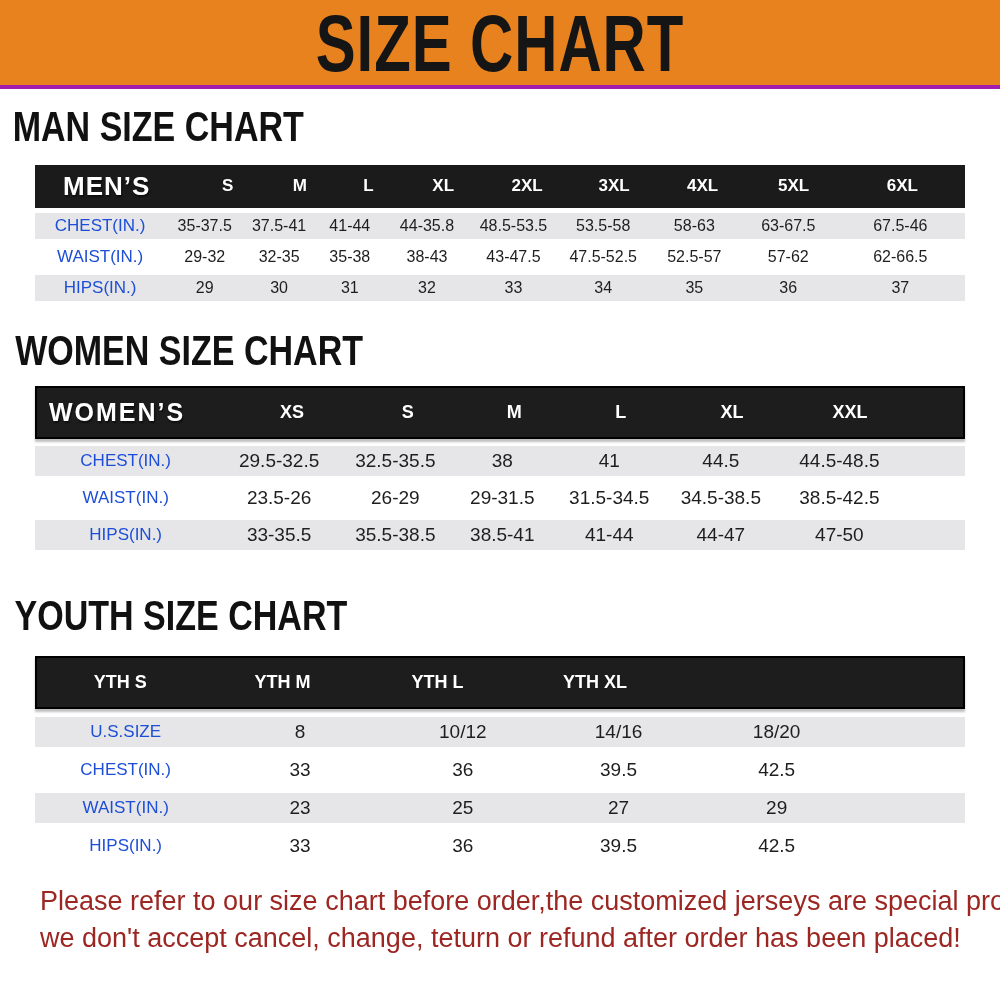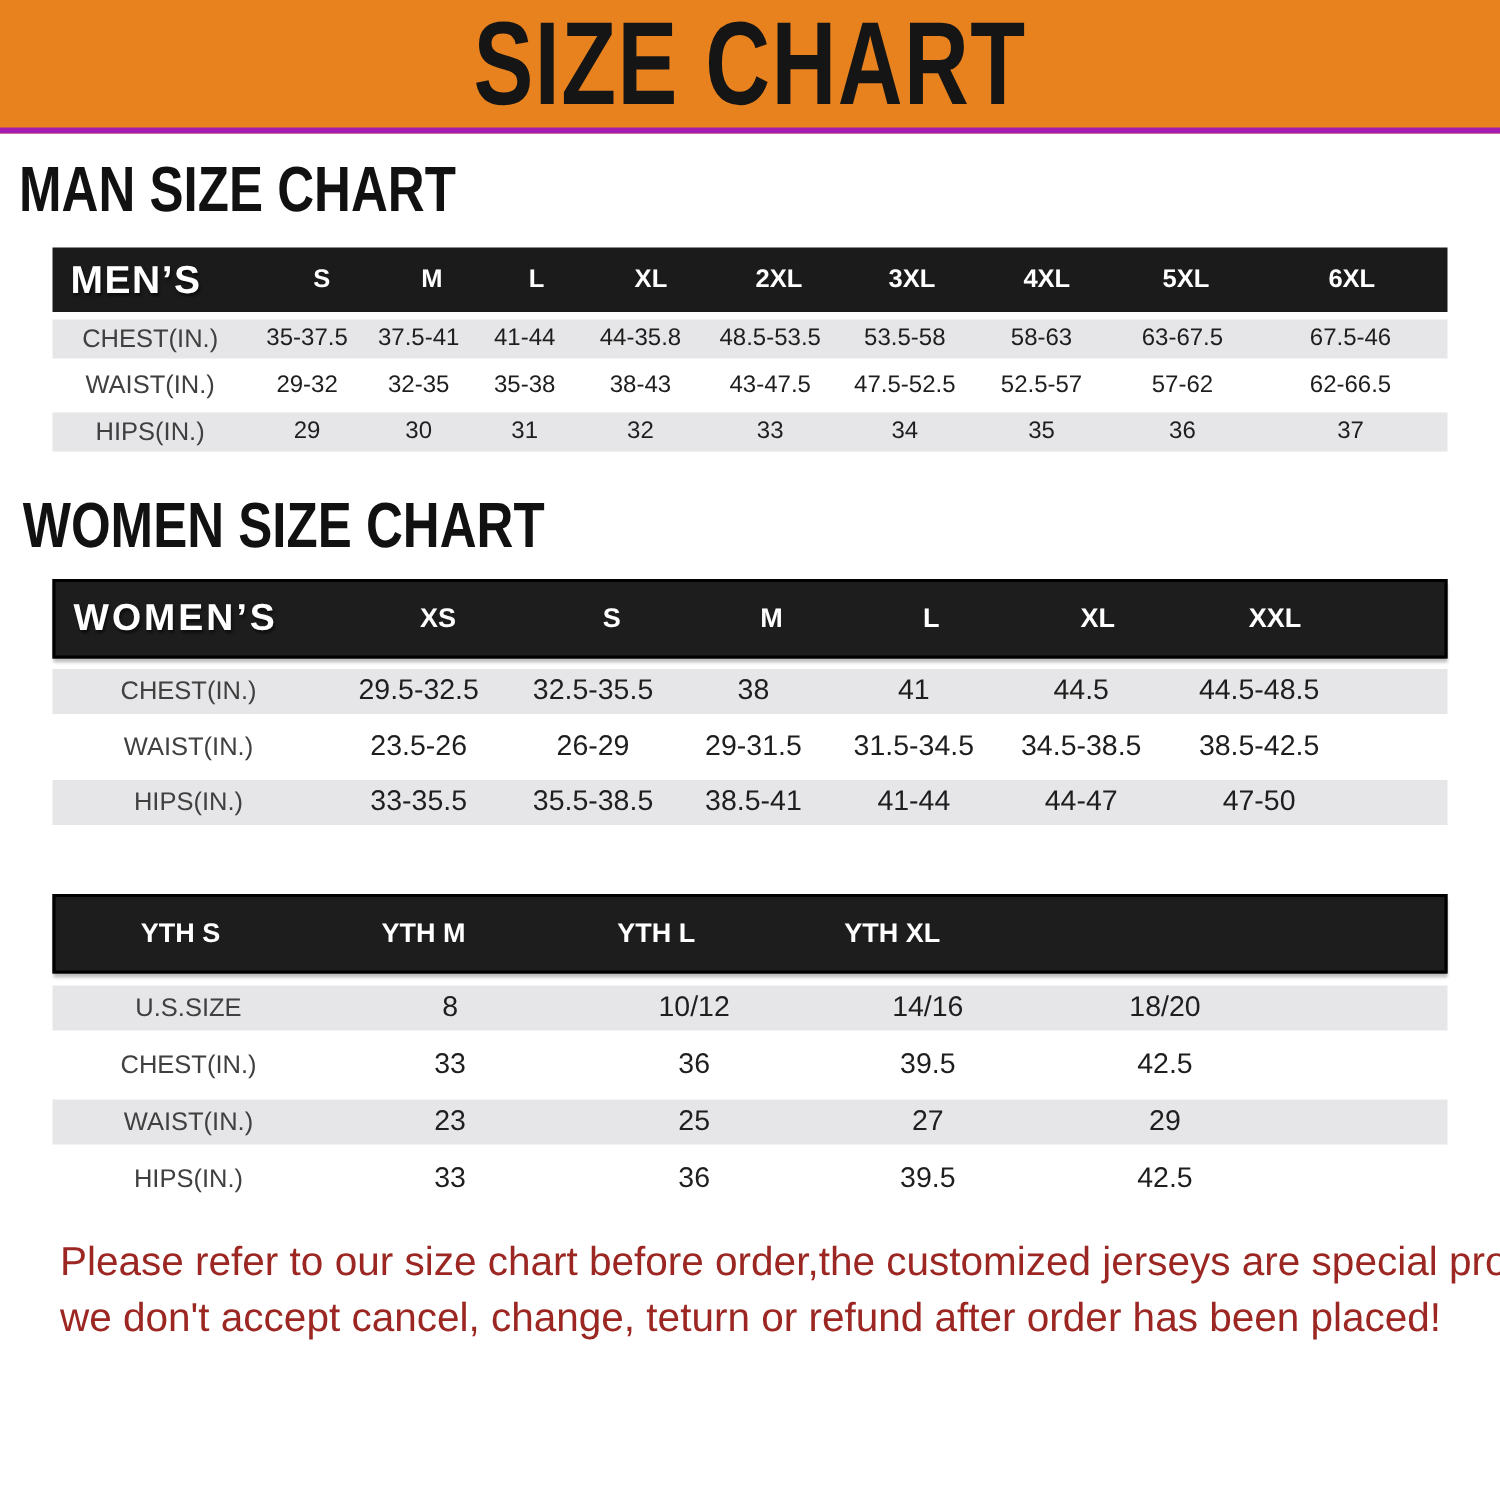--- a/index.html
+++ b/index.html
@@ -16,37 +16,37 @@
           transform:scale(.92,1.15);white-space:nowrap;}
   .section-men{margin-top:18px;}
   .section-women{margin-top:30px;}
   .section-youth{margin-top:46px;}
   
   .table{margin:0 35px;width:930px;}
   .table-men{margin-top:17px;}
   .table-women{margin-top:15px;}
   .table-youth{margin-top:19px;}
   .thead{display:flex;align-items:center;background:#1b1b1b;color:#fff;}
-  .table-men  .thead{height:43px;}
+  .table-men  .thead{height:43px;padding-left:16px;}
   .table-women .thead,.table-youth .thead{height:53px;background:#1d1d1d;
           border:2px solid #000;box-sizing:border-box;box-shadow:0 3px 2px rgba(0,0,0,.25);}
   .hcell{text-align:center;font-weight:bold;}
   .table-men .hcell{font-size:17px;}
   .table-women .hcell,.table-youth .hcell{font-size:18px;}
   .hcell.c0{text-align:left;padding-left:12px;letter-spacing:1px;
           text-shadow:1px 2px 2px rgba(0,0,0,.55);}
   .table-men  .hcell.c0{font-size:26px;}
   .table-women .hcell.c0,.table-youth .hcell.c0{font-size:25px;letter-spacing:2px;}
   .row{display:flex;align-items:center;}
   .table-men .row{height:26px;margin-top:5px;font-size:16px;}
   .table-women .row{height:30px;margin-top:7px;font-size:19px;}
   .table-youth .row{height:30px;margin-top:8px;font-size:19px;}
   .row.alt{background:#e6e6e8;}
   .cell{text-align:center;color:#1e1e1e;}
-  .cell.c0{font-size:17px;color:#404040;}
+  .cell.c0{font-size:17px;color:#1d4ed8;}
   
   .table-men .c0{width:14%}   .table-men .c1{width:8.5%} .table-men .c2{width:7.5%}
   .table-men .c3{width:7.7%}  .table-men .c4{width:8.9%} .table-men .c5{width:9.7%}
   .table-men .c6{width:9.6%}  .table-men .c7{width:10%}  .table-men .c8{width:10.2%}
   .table-men .c9{width:13.9%}
   .table-women .c0{width:19.5%} .table-women .c1{width:13.5%} .table-women .c2{width:11.5%}
   .table-women .c3{width:11.5%} .table-women .c4{width:11.5%} .table-women .c5{width:12.5%}
   .table-women .c6{width:13%}
   .table-youth .c0{width:19.5%} .table-youth .c1{width:18%} .table-youth .c2{width:17%}
   .table-youth .c3{width:16.5%} .table-youth .c4{width:17.5%}
@@ -153,20 +153,21 @@
         <div class="cell c2">35.5-38.5</div>
         <div class="cell c3">38.5-41</div>
         <div class="cell c4">41-44</div>
         <div class="cell c5">44-47</div>
         <div class="cell c6">47-50</div>
       </div>
     </div>
   </section>
 
   <section class="section-youth">
+    <h2 class="section-heading"><span>YOUTH SIZE CHART</span></h2>
     <div class="table table-youth">
       <div class="thead">
         <div class="hcell c1">YTH S</div>
         <div class="hcell c2">YTH M</div>
         <div class="hcell c3">YTH L</div>
         <div class="hcell c4">YTH XL</div>
       </div>
       <div class="row alt">
         <div class="cell c0">U.S.SIZE</div>
         <div class="cell c1">8</div>

